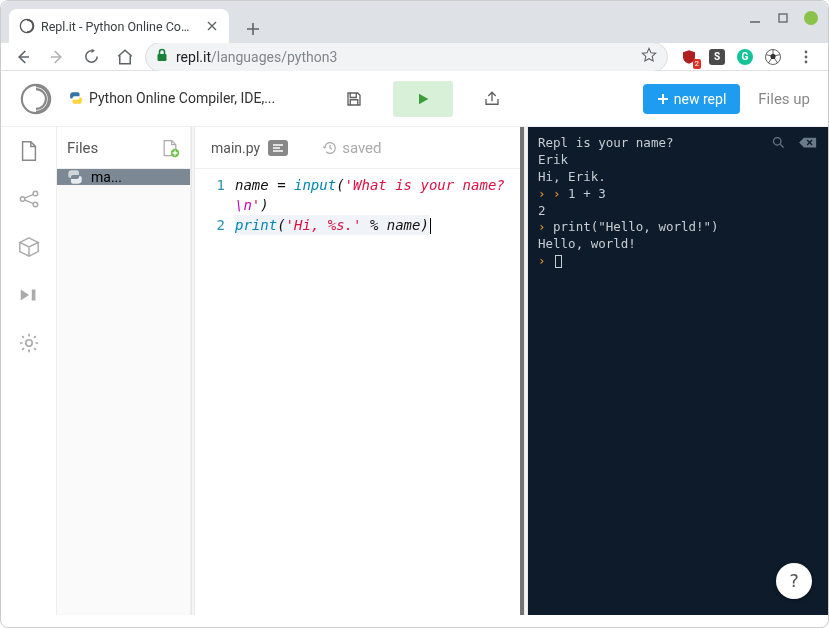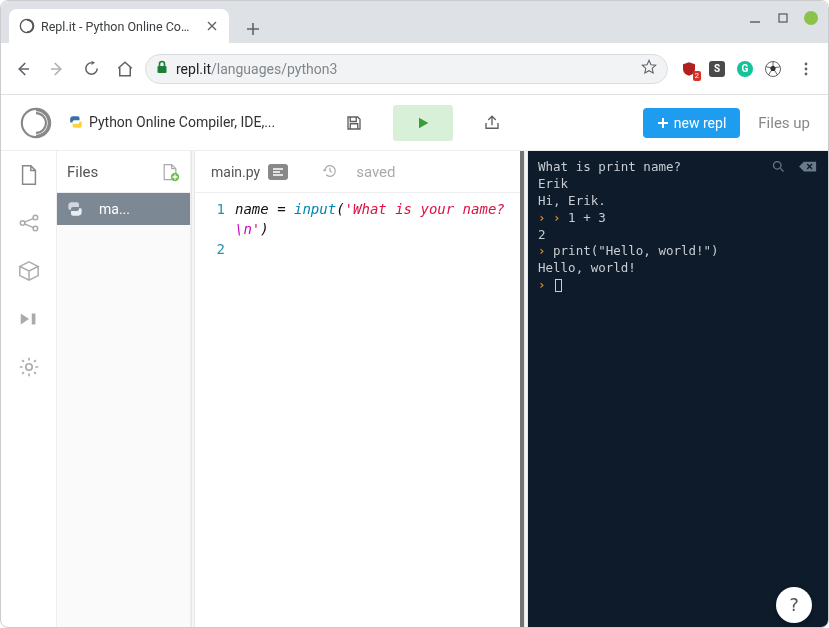--- a/index.html
+++ b/index.html
@@ -10,21 +10,21 @@
   .tabstrip { height: 42px; background: #dee1e6; display: flex; align-items: flex-end; padding: 6px 8px 0 8px; border-radius: 8px 8px 0 0; position: relative; }
   .tab { display: flex; align-items: center; height: 34px; background: #fff; border-radius: 8px 8px 0 0; padding: 0 10px; font-size: 12.5px; color: #3c4043; max-width: 220px; gap: 6px; }
   .tab .favicon-wrap { width: 16px; height: 16px; display:flex; align-items:center; justify-content:center; }
   .tab .title { flex: 1; white-space: nowrap; overflow: hidden; text-overflow: ellipsis; }
   .tab .close { width: 14px; height: 14px; display:flex; align-items:center; justify-content:center; font-size: 14px; color:#5f6368; cursor:pointer;}
   .newtab-btn { margin-left: 10px; width: 28px; height: 28px; display:flex; align-items:center; justify-content:center; color:#5f6368; border-radius: 50%; cursor:pointer; }
   .win-controls { position: absolute; right: 10px; top: 10px; display: flex; gap: 14px; align-items:center; }
   .win-controls span { width: 14px; height: 14px; display:flex; align-items:center; justify-content:center; color:#5f6368; cursor:pointer;}
   .win-close-circle { width: 14px; height: 14px; border-radius: 50%; background:#8bc34a; display:inline-block; }
 
-  .toolbar { height: 52px; background: #fff; display: flex; align-items: center; padding: 0 8px; gap: 6px; border-bottom: 1px solid #e0e0e0; }
+  .toolbar { height: 28px; background: #fff; display: flex; align-items: center; padding: 0 8px; gap: 6px; border-bottom: 1px solid #e0e0e0; }
   .tool-btn { width: 28px; height: 28px; display:flex; align-items:center; justify-content:center; color:#5f6368; cursor:pointer; border-radius:4px; }
   .tool-btn.disabled { color: #b0b0b0; }
   .omnibox { flex: 1; height: 30px; border: 1px solid #dcdcdc; border-radius: 16px; display:flex; align-items:center; padding: 0 10px; gap: 8px; font-size: 14px; color:#202124; background:#f1f3f4; }
   .omnibox .lock { color:#1a7f37; font-size: 13px; }
   .omnibox .url { flex:1; white-space:nowrap; overflow:hidden; }
   .omnibox .url .dim { color:#80868b; }
   .omnibox .star { color:#5f6368; cursor:pointer; }
   .ext-icons { display:flex; align-items:center; gap: 10px; margin-left: 6px; }
   .ext-icon { width: 18px; height: 18px; display:flex; align-items:center; justify-content:center; cursor:pointer; }
   .shield { position:relative; }
@@ -51,29 +51,29 @@
 
   
   .main { flex:1; display:flex; min-height:0; }
   .rail { width: 56px; border-right: 1px solid #eee; display:flex; flex-direction:column; align-items:center; padding-top: 12px; gap: 24px; }
   .rail-item { width: 24px; height: 24px; color:#aaa; cursor:pointer; display:flex; align-items:center; justify-content:center; }
   .rail-item.active { color:#888; }
 
   .files-panel { width: 134px; border-right: 1px solid #eee; background:#fafafa; display:flex; flex-direction:column; }
   .files-header { height: 42px; display:flex; align-items:center; justify-content:space-between; padding: 0 10px; font-size:15px; color:#555; border-bottom:1px solid #eee; background:#fff;}
   .add-file-btn { width:20px; height:20px; position:relative; cursor:pointer; }
-  .file-item { height: 32px; display:flex; align-items:center; padding: 0 10px; gap: 16px; background:#7d8895; color:#ffffff; font-size:14px; cursor:pointer; }
+  .file-item { height: 16px; display:flex; align-items:center; padding: 0 10px; gap: 8px; background:#7d8895; color:#000000; font-size:14px; cursor:pointer; }
   .file-item .py-icon { width:16px; height:16px; flex-shrink:0; }
   .file-item span.name { flex:1; white-space:nowrap; overflow:hidden; text-overflow:ellipsis; }
 
   .editor-panel { flex: 1 1 0; min-width:0; display:flex; flex-direction:column; border-right:4px solid #737373; }
   .editor-tabs { height:42px; display:flex; align-items:center; border-bottom:1px solid #eee; padding: 0 16px; gap: 24px; }
   .editor-tab { display:flex; align-items:center; gap:8px; font-size:14px; color:#555; }
   .format-badge { width:20px; height:16px; background:#888; border-radius:3px; display:flex; align-items:center; justify-content:center; }
-  .saved-status { display:flex; align-items:flex-start; gap:18px; color:#aaa; font-size:15px; margin-left: 10px;}
+  .saved-status { display:flex; align-items:center; gap:4px; color:#aaa; font-size:15px; margin-left: 10px;}
   .code-area { flex:1; display:flex; font-family: "Menlo","Consolas",monospace; font-size:14px; padding-top:6px; overflow:hidden; }
   .gutter-col { width:40px; text-align:right; padding-right:10px; color:#2b91af; user-select:none; line-height:20px; }
   .gutter-col div { height:20px; }
   .gutter-col .l2 { margin-top:20px; }
   .code-lines { flex:1; line-height:20px; padding-right:8px; }
   .code-lines .line { white-space: pre-wrap; word-break: break-word; font-style: italic; }
   .k-name { color:#111; }
   .k-assign { color:#111; }
   .k-func { color:#0086b3; }
   .k-paren { color:#111; }
@@ -314,20 +314,21 @@
           <span>saved</span>
         </div>
       </div>
       <div class="code-area">
         <div class="gutter-col">
           <div>1</div>
           <div class="l2">2</div>
         </div>
         <div class="code-lines">
           <div class="line"><span class="k-name">name</span><span class="k-assign"> = </span><span class="k-func">input</span><span class="k-paren">(</span><span class="k-str">'What is your name?</span><span class="k-esc">\n</span><span class="k-str">'</span><span class="k-paren">)</span></div>
+          <div class="line"><span class="cursor-line"><span class="k-func">print</span><span class="k-paren">(</span><span class="k-str">'Hi, %s.'</span><span class="k-op"> % </span><span class="k-name">name</span><span class="k-paren">)</span></span><span class="caret"></span></div>
         </div>
       </div>
     </div>
 
     <div class="gutter-divider"></div>
 
     <div class="console-panel">
       <div class="console-icons">
         <span>
             <svg width="15" height="15" viewBox="0 0 24 24">
@@ -335,21 +336,21 @@
               <path d="M15 15l5 5" stroke="#6a7a88" stroke-width="2"></path>
             </svg>
           </span>
         <span>
             <svg width="20" height="13" viewBox="0 0 24 16">
               <path d="M7 2h15v12H7L1 8z" fill="#6a7a88"></path>
               <path d="M11 5l6 6M17 5l-6 6" stroke="#0d1b2a" stroke-width="1.6"></path>
             </svg>
           </span>
       </div>
-      <div class="console-line">What is print name?</div>
+      <div class="console-line">Repl is your name?</div>
       <div class="console-line">Erik</div>
       <div class="console-line">Hi, Erik.</div>
       <div class="console-line"><span class="prompt-caret">› › </span><span>1 + 3</span></div>
       <div class="console-line console-num">2</div>
       <div class="console-line"><span class="prompt-caret">› </span><span>print("Hello, world!")</span></div>
       <div class="console-line">Hello, world!</div>
       <div class="console-line"><span class="prompt-caret">› </span><span class="console-cursor"></span></div>
       <div class="help-fab">?</div>
     </div>
 

